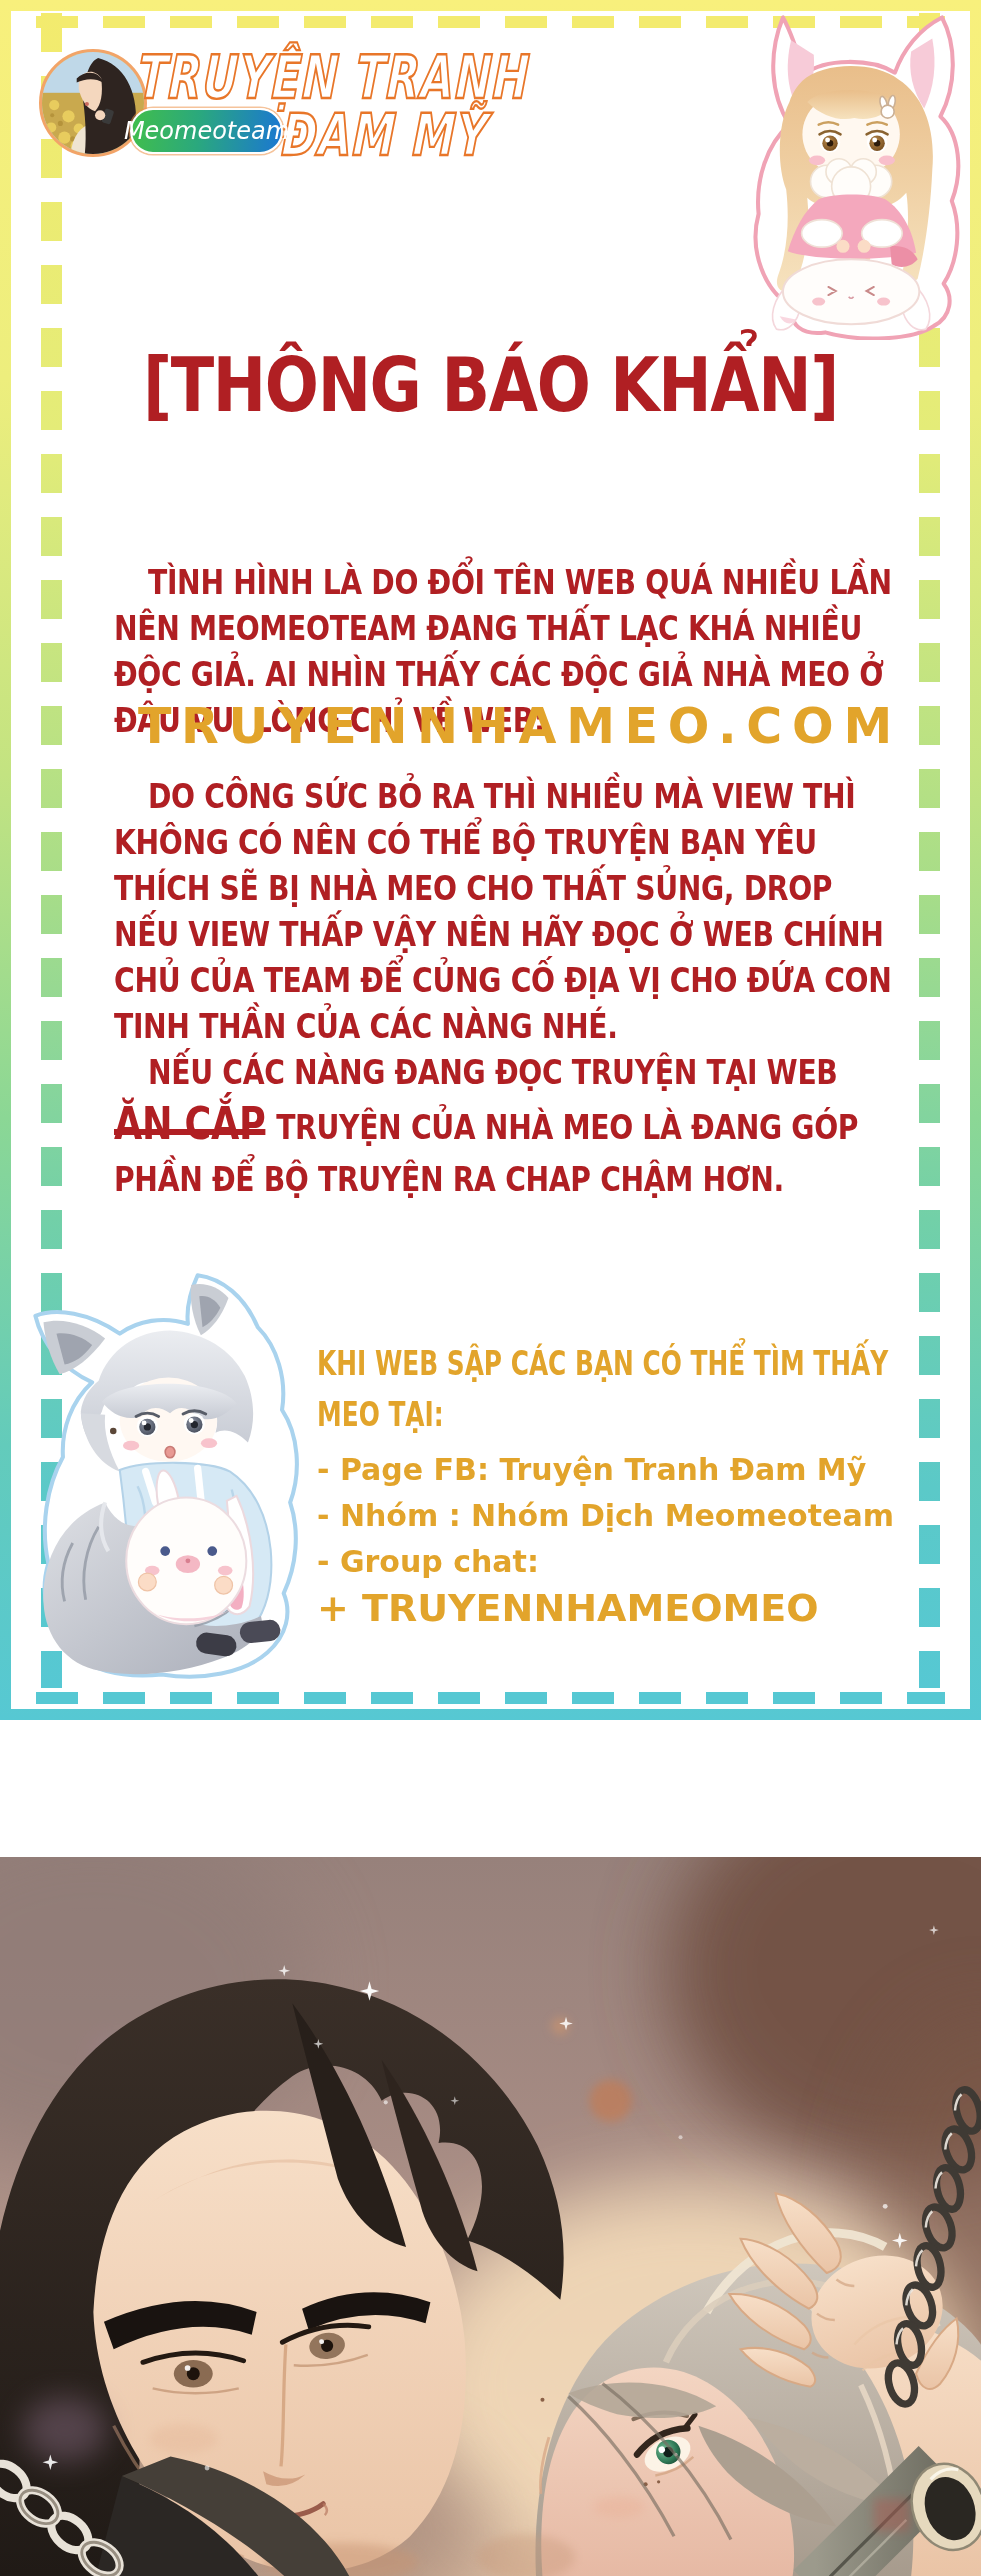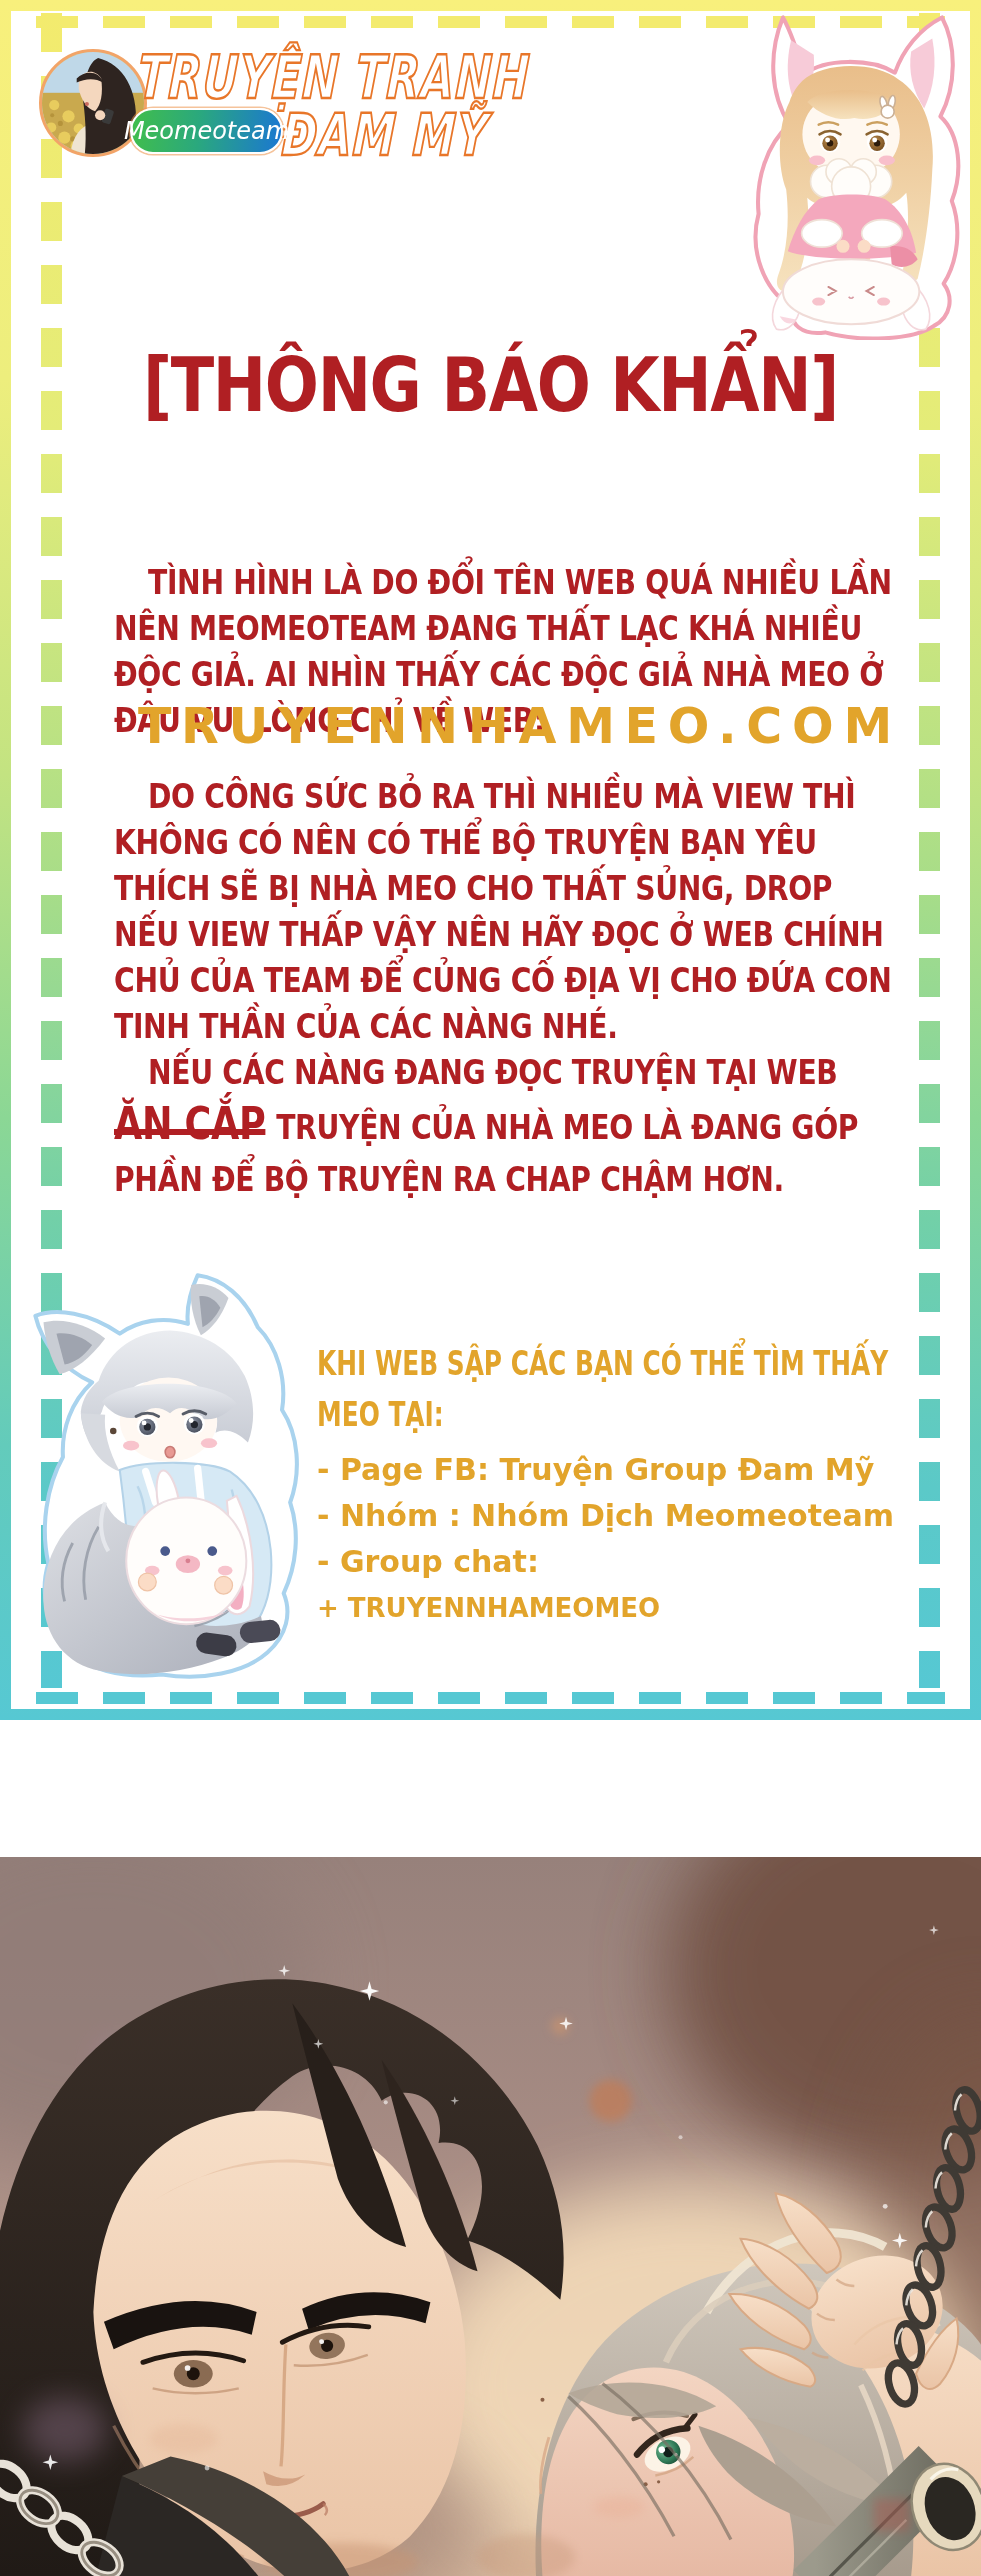--- a/index.html
+++ b/index.html
@@ -49,21 +49,21 @@
   .par3a{top:1049px;}
   .par3b{top:1098px;line-height:52px;}
   .strike{font-size:44px;text-decoration:underline;text-decoration-thickness:5.7px;
           text-underline-offset:-9.7px;text-decoration-skip-ink:none;margin-right:13px;}
 
   
   .contacts-heading{position:absolute;left:317px;top:1338px;width:861px;color:#E2A42B;
     font-weight:800;font-size:34px;line-height:51px;transform:scaleX(.73);transform-origin:0 0;}
   .contact-list{position:absolute;left:317px;top:1447px;width:617px;color:#E2A42B;}
   .contact-item{font-size:30px;font-weight:700;line-height:46px;white-space:nowrap;}
-  .contact-item.big{font-size:26px;font-weight:800;}
+  .contact-item.big{font-size:38px;font-weight:800;}
 
   .chibi1{position:absolute;left:731px;top:4.9px;width:237px;height:335px;}
   .chibi2{position:absolute;left:24px;top:1259px;width:284px;height:426px;}
   .artwork{position:absolute;left:0;top:1857px;width:981px;height:719px;}
   svg{display:block;}
 </style>
 </head>
 <body>
 
 <div class="poster">
@@ -249,21 +249,21 @@
     <circle cx="246" cy="402" r="11" fill="#FBDCC6" stroke="#EFC3A6" stroke-width="1.5"></circle>
     <g>
       <rect x="212" y="462" width="50" height="26" rx="13" transform="rotate(8 237 475)" fill="#3C3C46"></rect>
       <rect x="266" y="446" width="50" height="26" rx="13" transform="rotate(-6 291 459)" fill="#4A4A56"></rect>
     </g>
   </svg>
   </div>
 
   <div class="contacts-heading">KHI WEB SẬP CÁC BẠN CÓ THỂ TÌM THẤY MEO TẠI:</div>
   <div class="contact-list">
-    <div class="contact-item">- Page FB: Truyện Group Đam Mỹ</div>
+    <div class="contact-item">- Page FB: Truyện Tranh Đam Mỹ</div>
     <div class="contact-item">- Nhóm : Nhóm Dịch Meomeoteam</div>
     <div class="contact-item">- Group chat:</div>
     <div class="contact-item big">+ TRUYENNHAMEOMEO</div>
   </div>
 
   <div class="artwork">
   <svg viewBox="0 0 1208 885" width="981" height="719" preserveAspectRatio="none">
     <defs>
       <linearGradient id="bgG" x1="0" y1="0" x2="0" y2="1">
         <stop offset="0" stop-color="#97817B"></stop>

